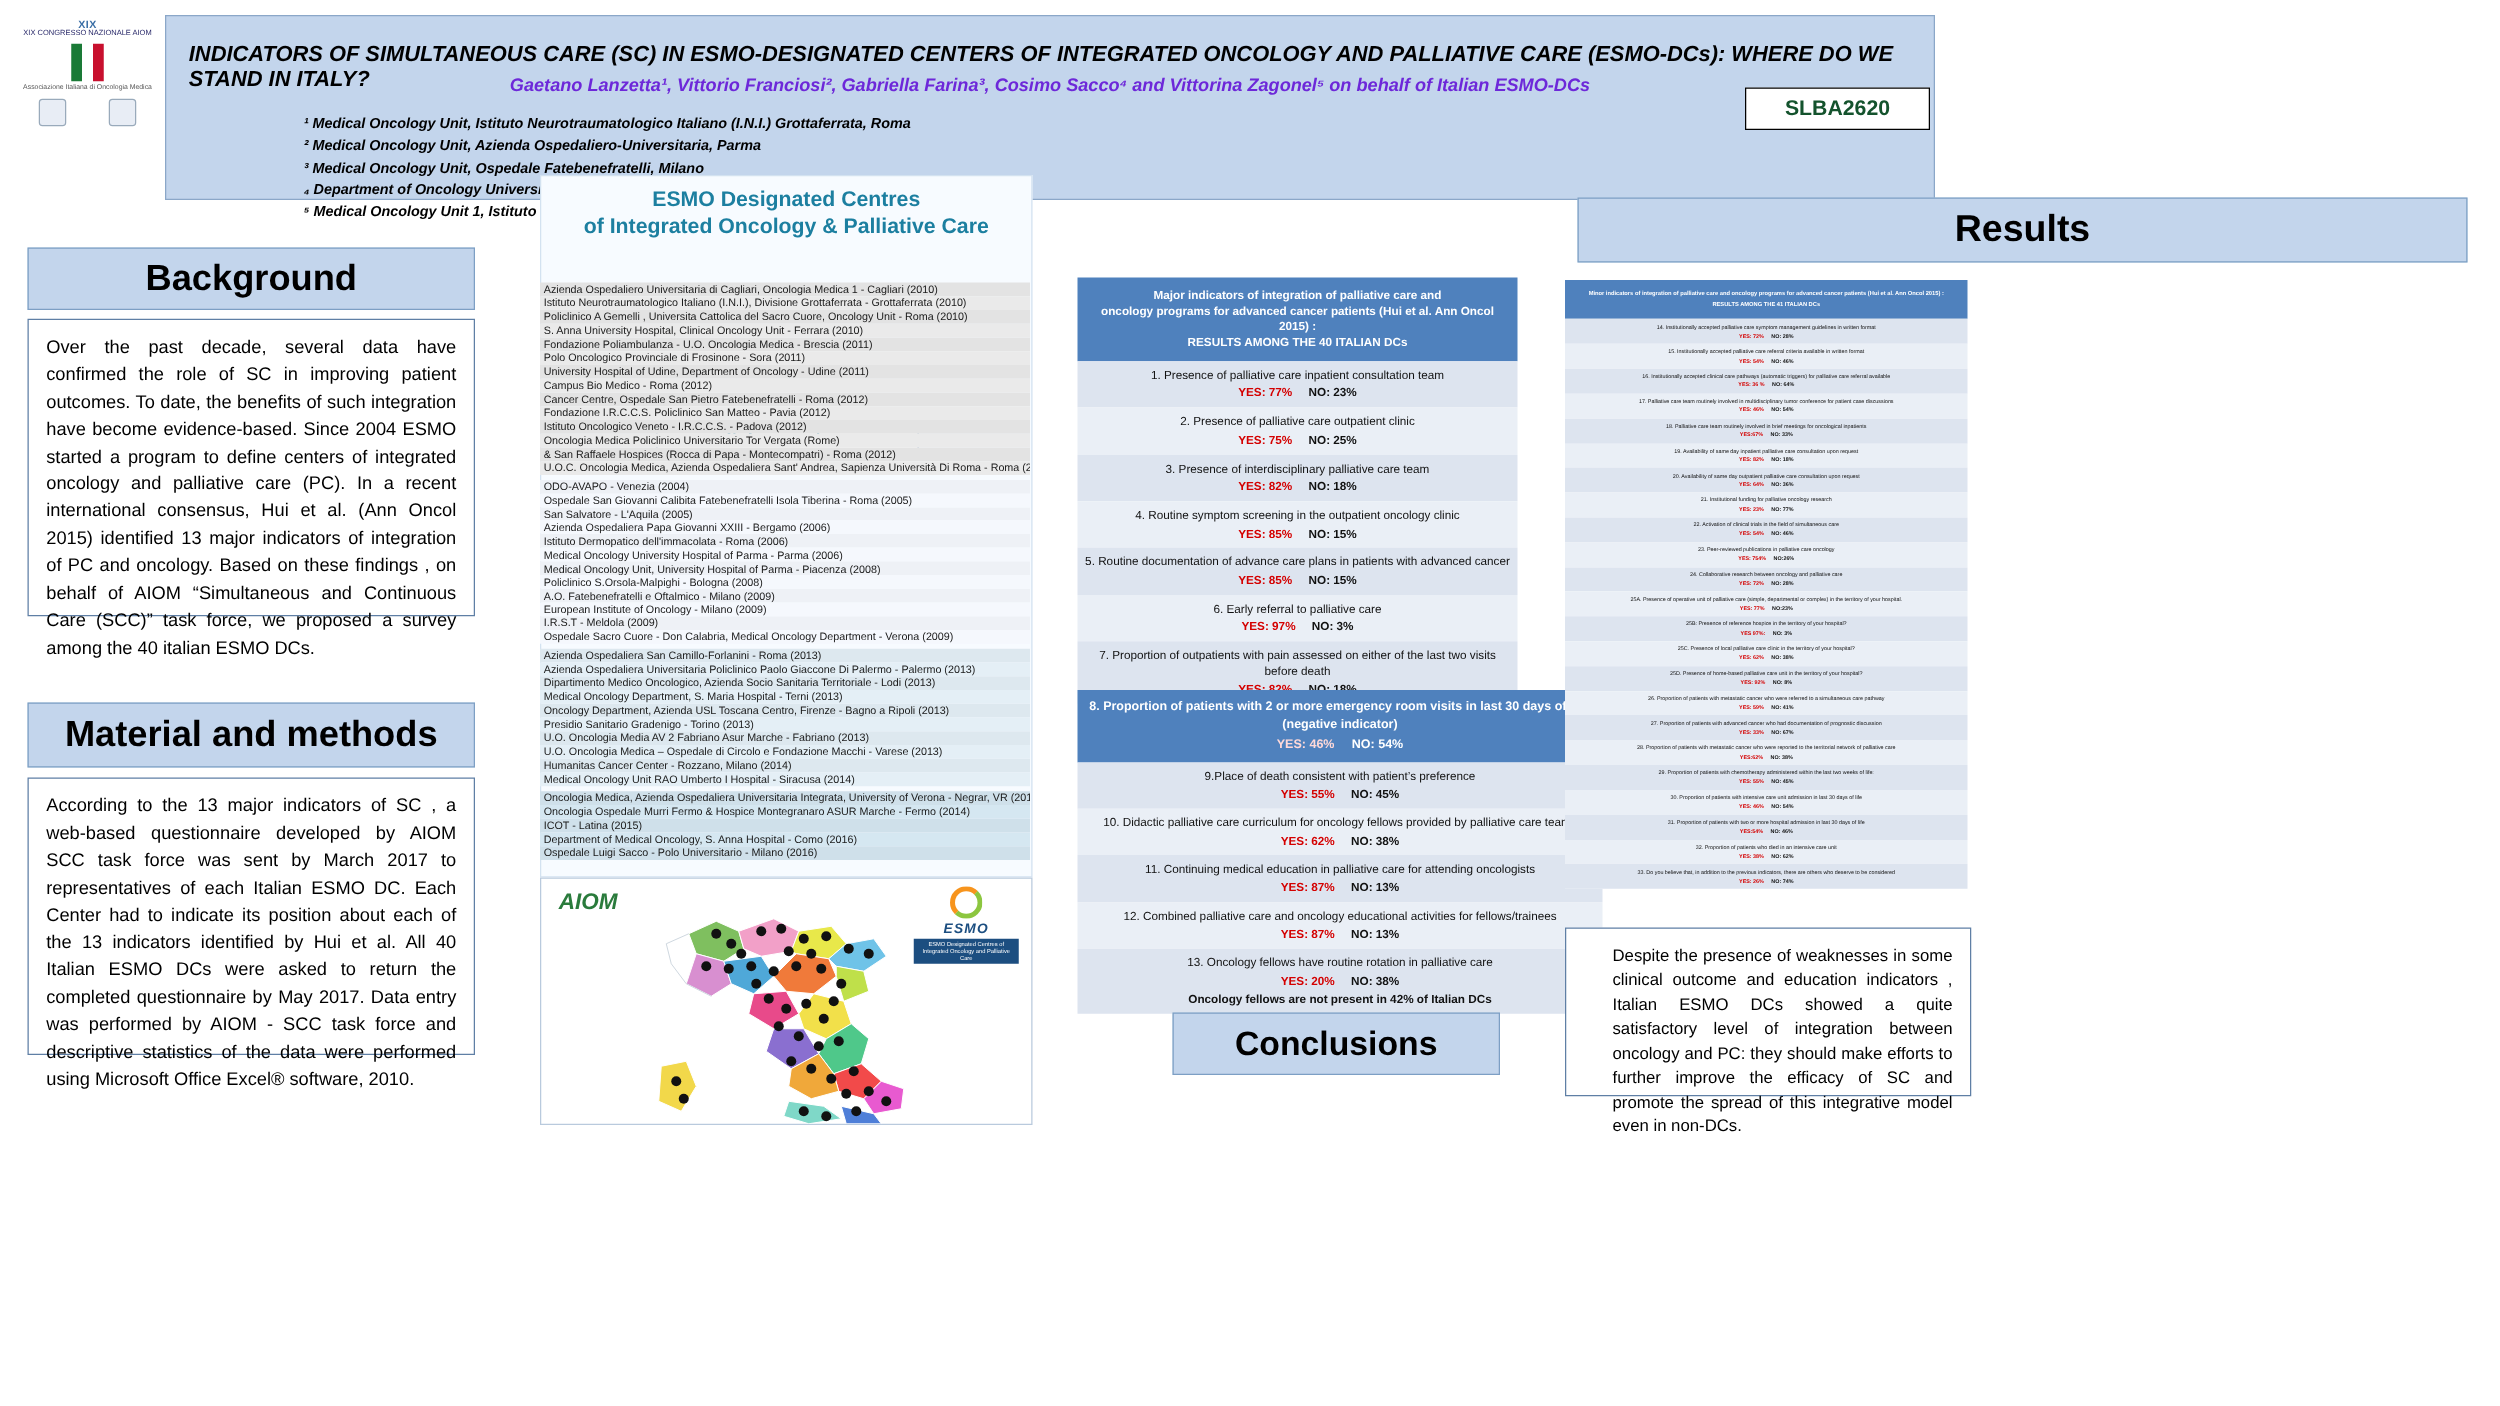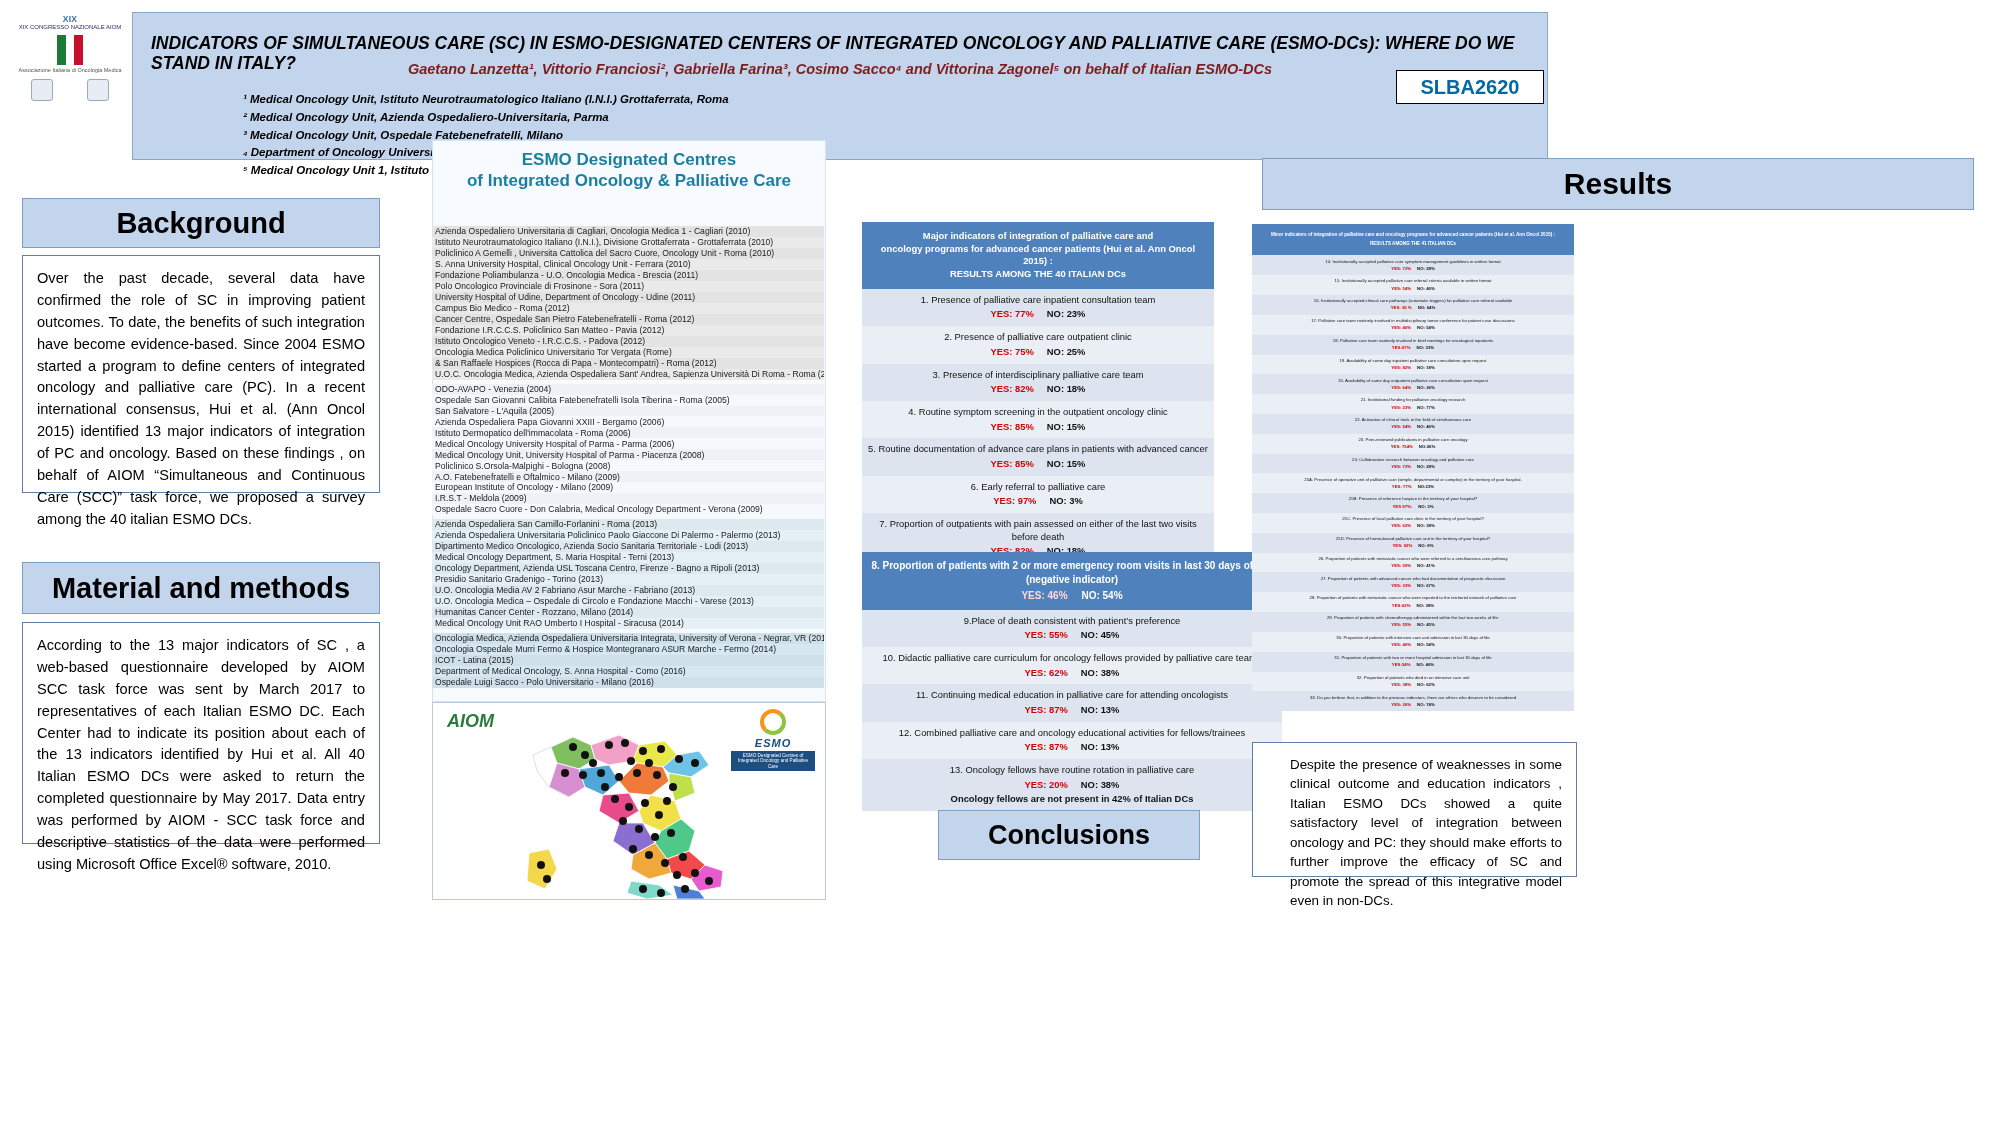--- a/index.html
+++ b/index.html
@@ -18,21 +18,21 @@
     background:#c3d5ec; border:1px solid #8ba7c8;
   }
   #title-main{
     position:absolute; left:0; top:20px; width:100%;
     font-style:italic; font-weight:bold;
     font-size:17.5px; color:#000; padding:0 18px; line-height:1.15;
   }
   #authors{
     position:absolute; left:0; top:48px; width:100%;
     text-align:center; font-style:italic; font-weight:bold;
-    font-size:14.5px; color:#7f1d1d;
+    font-size:14.5px; color:#6d28d9;
   }
   #affiliations{
     position:absolute; left:110px; top:78px; font-style:italic; font-weight:bold;
     font-size:11.5px; line-height:1.55; color:#000;
   }
 
   
   #logo-left{
     position:absolute; left:14px; top:10px; width:112px; height:142px;
     background:#fff; font-size:7px; text-align:center; overflow:hidden;
@@ -43,21 +43,21 @@
      background:linear-gradient(90deg,#1a7a36 0 33%, #ffffff 33% 66%, #c8102e 66% 100%);}
   .aiom-line{ font-size:5.5px; color:#555; line-height:1.15; }
   .logo-bottom-row{ display:flex; justify-content:space-around; align-items:center; margin-top:6px;}
   .mini-badge{ width:22px; height:22px; border-radius:3px; background:#e8edf5; border:1px solid #9ab;
      font-size:5px; color:#2a4d7a; display:flex; align-items:center; justify-content:center;}
 
   #slba-box{
     position:absolute; left:1396px; top:70px; width:148px; height:34px;
     background:#ffffff; border:1.5px solid #000;
     display:flex; align-items:center; justify-content:center;
-    font-size:20px; font-weight:bold; color:#0369a1;
+    font-size:17px; font-weight:bold; color:#14532d;
   }
 
   
   .sec-bar{
     position:absolute; background:#c3d5ec; border:1px solid #7d9fc4;
     display:flex; align-items:center; justify-content:center;
     font-weight:bold; color:#000;
   }
   #bg-bar{ left:22px; top:198px; width:358px; height:50px; font-size:29px; }
   #mm-bar{ left:22px; top:562px; width:358px; height:52px; font-size:29px; }

